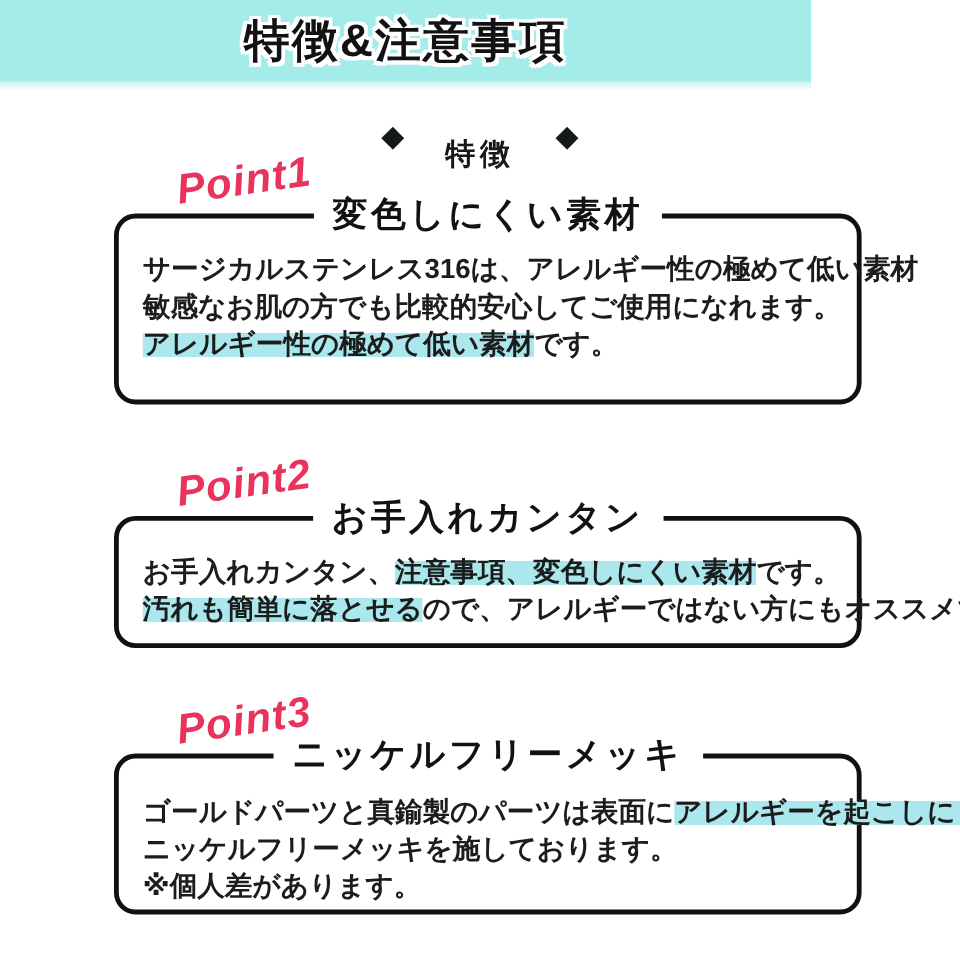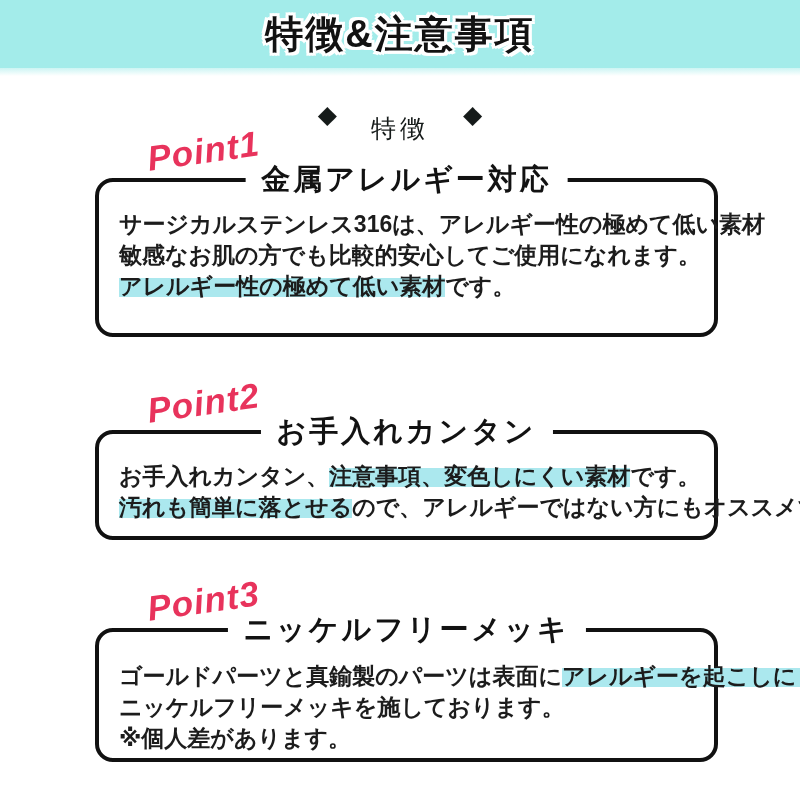--- a/index.html
+++ b/index.html
@@ -13,21 +13,21 @@
   body{
     width:800px;height:800px;background:#ffffff;
     font-family:"Liberation Sans","DejaVu Sans",sans-serif;
     color:var(--ink);
     -webkit-font-smoothing:antialiased;
   }
   .page{position:relative;width:800px;height:800px;background:#ffffff;overflow:hidden;}
 
   
   .header{
-    position:absolute;top:0;left:0;width:800px;height:68px;
+    position:absolute;top:0;left:0;width:676px;height:68px;
     background:var(--mint);
     display:flex;align-items:center;justify-content:center;
   }
   .header::after{
     content:"";position:absolute;left:0;top:68px;width:100%;height:8px;
     background:linear-gradient(180deg,rgba(163,236,234,.55),rgba(255,255,255,0));
   }
   .header-title{
     font-size:38px;font-weight:800;letter-spacing:2px;color:#121212;
     text-shadow:
@@ -35,21 +35,21 @@
       -3px 0 0 #fff, 3px 0 0 #fff, 0 -3px 0 #fff, 0 3px 0 #fff;
     white-space:nowrap;
   }
 
   
   .marker-row{
     position:absolute;top:96px;left:0;width:100%;height:36px;
     display:flex;align-items:center;justify-content:center;gap:34px;
   }
   .marker-diamond{font-size:25px;color:#151a19;line-height:1;}
-  .marker-label{font-size:25px;font-weight:400;letter-spacing:4px;color:#151a19;margin-top:28px;}
+  .marker-label{font-size:25px;font-weight:700;letter-spacing:4px;color:#151a19;margin-top:28px;}
 
   
   .point-section{position:absolute;left:95px;width:623px;}
   .sec1{top:178px;height:159px;}
   .sec2{top:430px;height:110px;}
   .sec3{top:628px;height:134px;}
 
   .point-script{
     position:absolute;top:-47px;left:52px;
     font-size:35px;font-weight:800;font-style:italic;
@@ -100,21 +100,21 @@
 
   <div class="marker-row">
     <span class="marker-diamond">◆</span>
     <span class="marker-label">特徴</span>
     <span class="marker-diamond">◆</span>
   </div>
 
   <section class="point-section sec1">
     <div class="point-script">Point1</div>
     <div class="info-box">
-      <div class="box-heading">金属アレルギー対応</div>
+      <div class="box-heading">変色しにくい素材</div>
       <div class="box-body">
         <p class="line"><span>サージカルステンレス316は、アレルギー性の極めて低い素材</span><span class="hl"></span><span></span></p>
         <p class="line"><span>敏感なお肌の方でも比較的安心してご使用になれます。</span><span class="hl"></span><span></span></p>
         <p class="line"><span></span><span class="hl">アレルギー性の極めて低い素材</span><span>です。</span></p>
       </div>
     </div>
   </section>
 
   <section class="point-section sec2">
     <div class="point-script">Point2</div>

